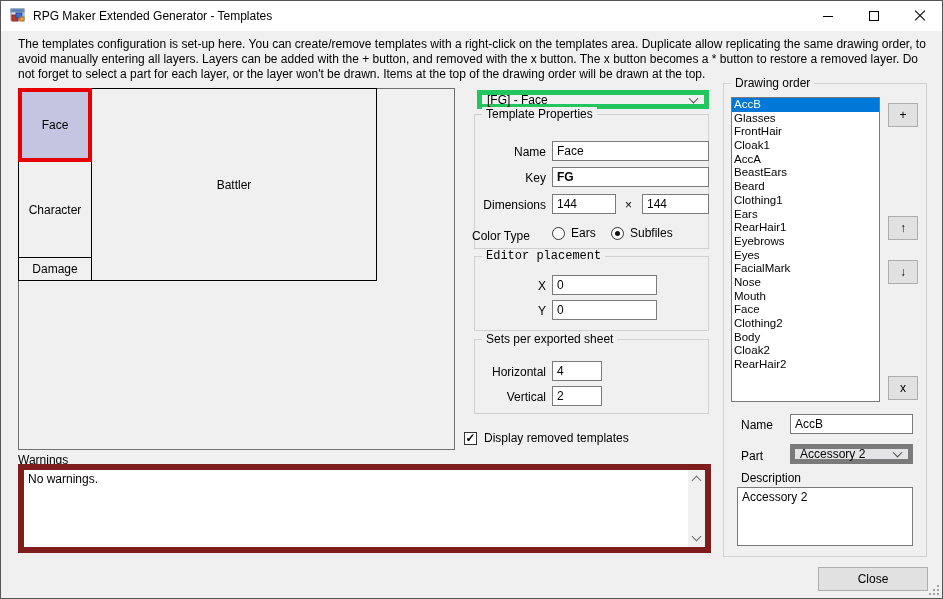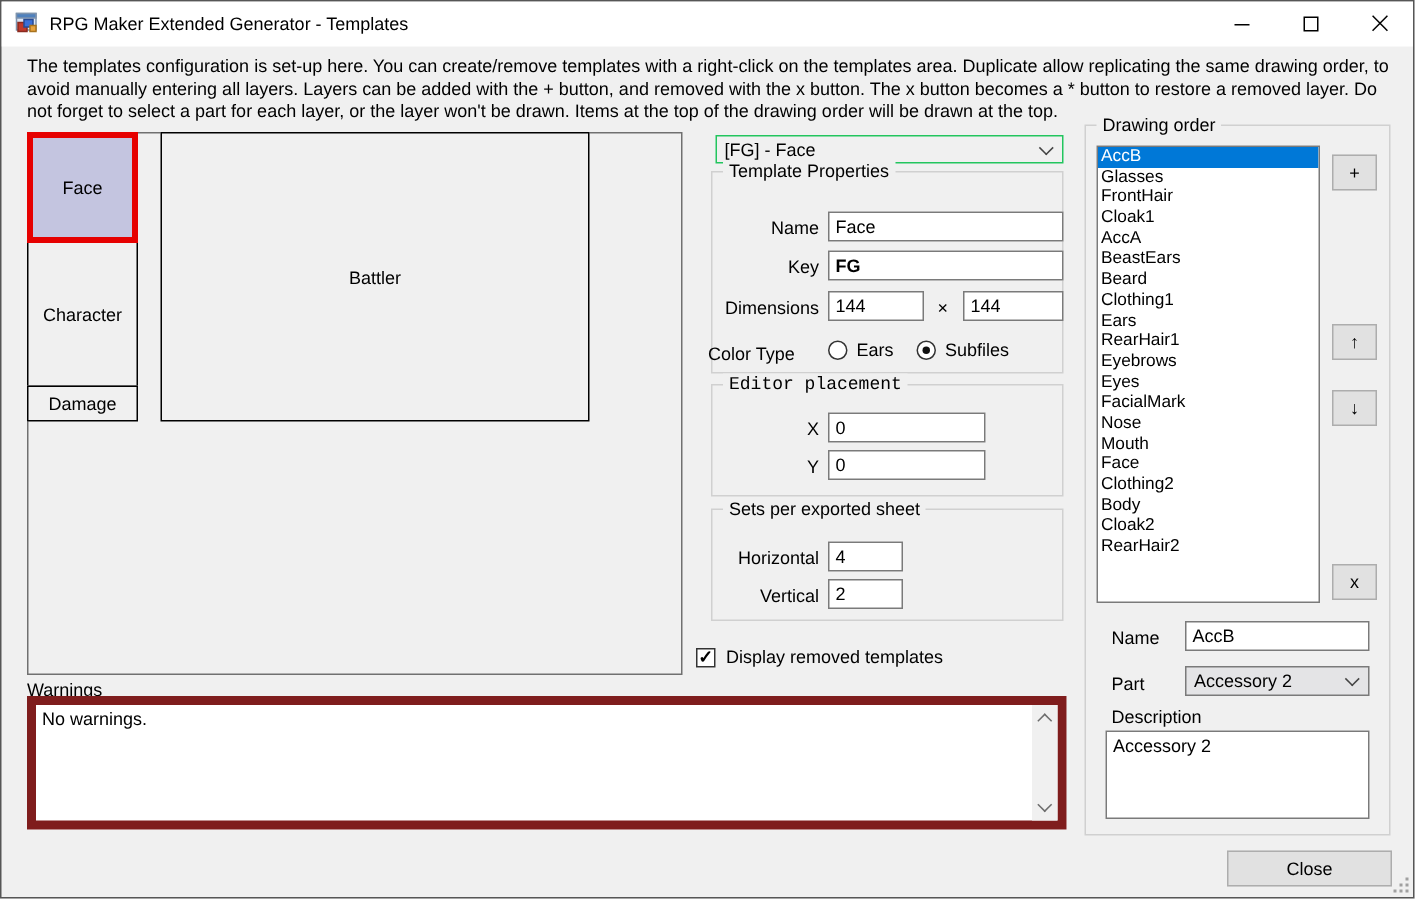--- a/index.html
+++ b/index.html
@@ -21,23 +21,23 @@
   .close-glyph::before,.close-glyph::after { content:""; position:absolute; left:-1px; top:5px; width:14px; height:1px; background:#000; }
   .close-glyph::before { transform:rotate(45deg); } .close-glyph::after { transform:rotate(-45deg); }
   
   #instructions { position:absolute; left:17px; top:36px; width:908px; line-height:15px; }
   
   #template-area { position:absolute; left:17px; top:87px; width:437px; height:362px; border:1px solid #707070; background:#f0f0f0; }
   .tmpl-box { position:absolute; display:flex; align-items:center; justify-content:center; border:1px solid #000; background:#f0f0f0; }
   #box-face { left:-1px; top:-1px; width:74px; height:74px; background:#c4c5e0; border:4px solid #e60000; z-index:2; }
   #box-character { left:-1px; top:72px; width:74px; height:97px; }
   #box-damage { left:-1px; top:168px; width:74px; height:24px; }
-  #box-battler { left:88px; top:-1px; width:286px; height:193px; }
-  
-  .combo { position:absolute; border:1px solid #22c55e; background:#f0f0f0; display:flex; align-items:center; padding-left:5px; }
+  #box-battler { left:72px; top:-1px; width:286px; height:193px; }
+  
+  .combo { position:absolute; border:5px solid #22c55e; background:#f0f0f0; display:flex; align-items:center; padding-left:5px; }
   #template-combo { left:476px; top:89px; width:232px; height:19px; }
   .combo .chev { position:absolute; right:7px; top:50%; width:7px; height:7px; border-right:1px solid #444; border-bottom:1px solid #444; transform:translateY(-70%) rotate(45deg); }
   .groupbox { position:absolute; border:1px solid #d0d0d0; }
   .groupbox > .gb-label { position:absolute; top:-8px; left:7px; background:#f0f0f0; padding:0 4px; white-space:nowrap; }
   #gb-props { left:473px; top:113px; width:235px; height:135px; }
   #gb-editor { left:473px; top:255px; width:235px; height:75px;font-family:Liberation Mono, monospace; }
   #gb-sets { left:473px; top:338px; width:235px; height:75px; }
   #gb-drawing { left:722px; top:82px; width:204px; height:474px; }
   .field-label { position:absolute; white-space:nowrap; }
   .r-align { text-align:right; }

